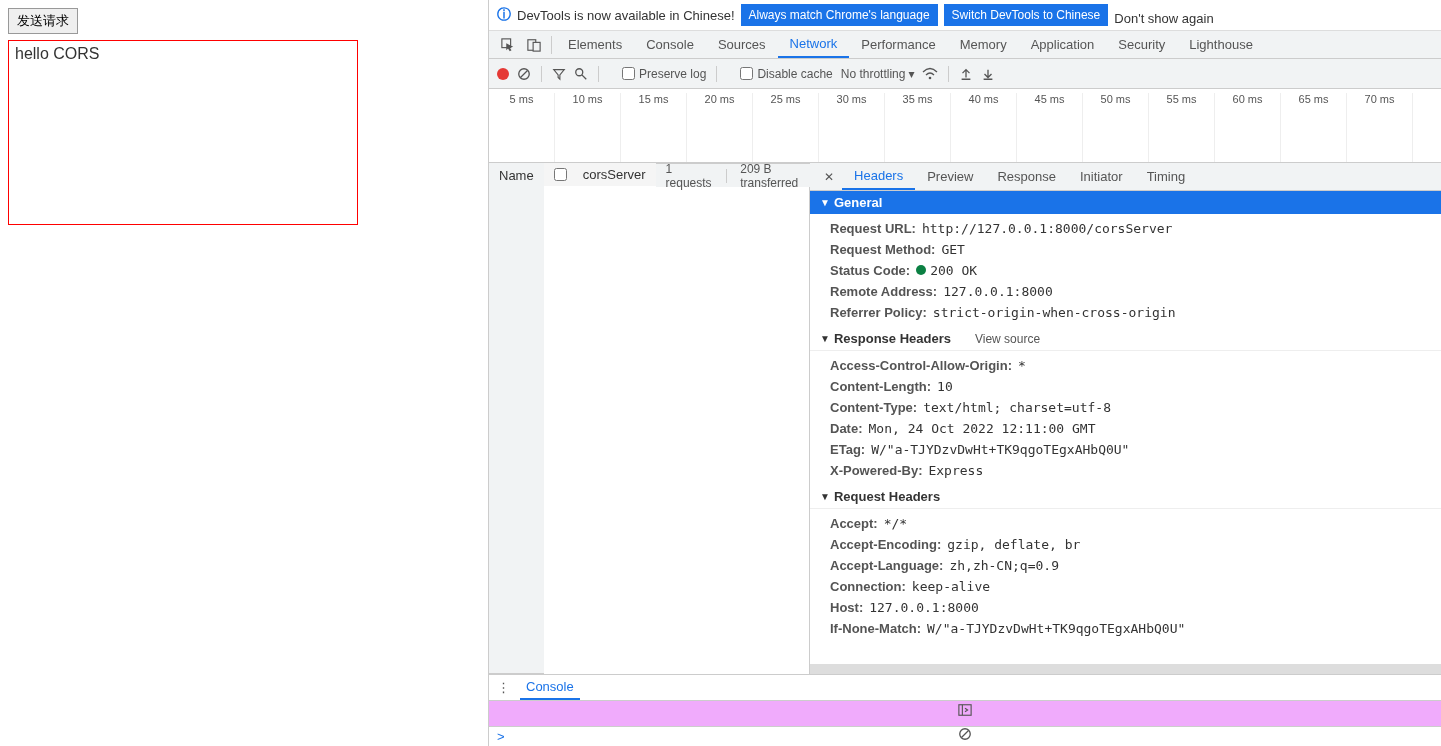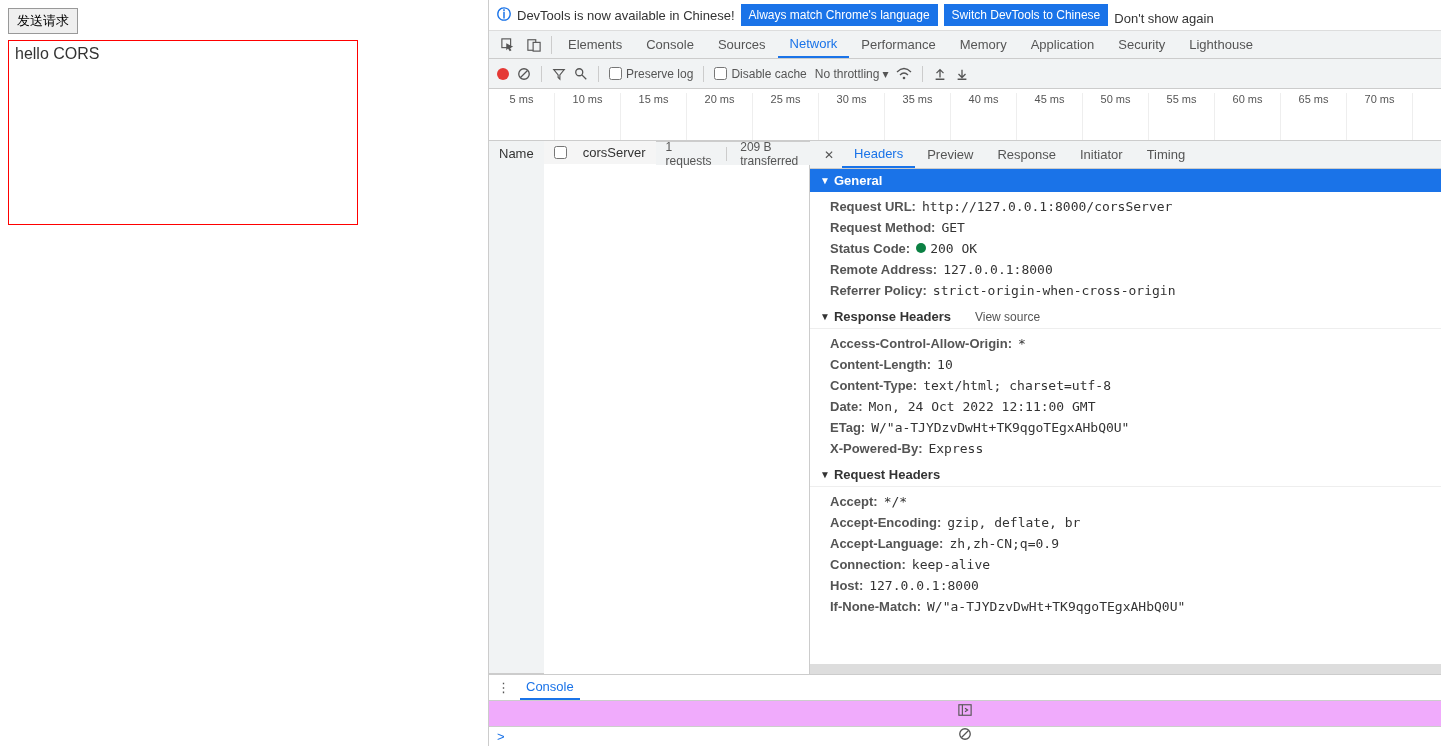--- a/index.html
+++ b/index.html
@@ -15,23 +15,23 @@
   .info-btn { background: #1a73e8; color: #fff; border: none; padding: 4px 8px; font-size: 12px; cursor: pointer; }
   .info-link { color: #333; cursor: pointer; margin-top: 7px; }
   .tabs-bar { display: flex; align-items: center; gap: 0; padding: 0 6px; background: #f1f3f4; border-bottom: 1px solid #ccc; height: 28px; }
   .tab-icon { padding: 4px 6px; cursor: pointer; color: #555; }
   .tab-divider { width: 1px; height: 18px; background: #ccc; margin: 0 4px; }
   .main-tab { padding: 6px 12px; color: #555; cursor: pointer; font-size: 13px; }
   .main-tab.active { color: #1a73e8; border-bottom: 2px solid #1a73e8; height: 100%; display: flex; align-items: center; }
   .toolbar { display: flex; align-items: center; gap: 8px; padding: 4px 8px; background: #f1f3f4; border-bottom: 1px solid #ccc; height: 30px; }
   .rec-dot { width: 12px; height: 12px; border-radius: 50%; background: #e53935; cursor: pointer; }
   .tb-icon { cursor: pointer; color: #555; font-size: 13px; display: inline-flex; align-items: center; }
-  .tb-checkbox { display: flex; align-items: center; gap: 4px; color: #555; }
+  .tb-checkbox { display: flex; align-items: center; gap: 4px; color: #555; margin-left: 13px; }
   .tb-select { color: #555; cursor: pointer; display: flex; align-items: center; gap: 3px;}
-  .timeline { display: flex; background: #fff; border-bottom: 1px solid #ccc; height: 52px; padding-top: 4px; }
+  .timeline { display: flex; background: #fff; border-bottom: 1px solid #ccc; height: 74px; padding-top: 4px; }
   .time-cell { width: 66px; text-align: center; font-size: 11px; color: #555; border-right: 1px solid #eee; }
   .split-body { display: flex; flex: 1; min-height: 0; border-bottom:1px solid #ccc;}
   .name-col { width: 321px; border-right: 1px solid #ccc; display: flex; }
   .name-hdr { background: #f1f3f4; border-bottom: 1px solid #ccc; padding: 5px 10px; font-size: 13px; color: #333; }
   .name-row { display: flex; align-items: center; gap: 16px; padding: 4px 10px; background: #f5f5f5; font-size: 13px; color: #333; cursor: pointer; }
   .name-row input[type=checkbox]{ margin:0;}
   .details-col { flex: 1; display: flex; flex-direction: column; overflow-y: auto; }
   .detail-tabs { display: flex; align-items: center; gap: 0; padding: 0 6px; background: #f1f3f4; border-bottom: 1px solid #ccc; height: 28px; }
   .close-x { padding: 0 8px; color: #555; cursor: pointer; }
   .detail-tab { padding: 6px 12px; color: #555; cursor: pointer; font-size: 13px; }

